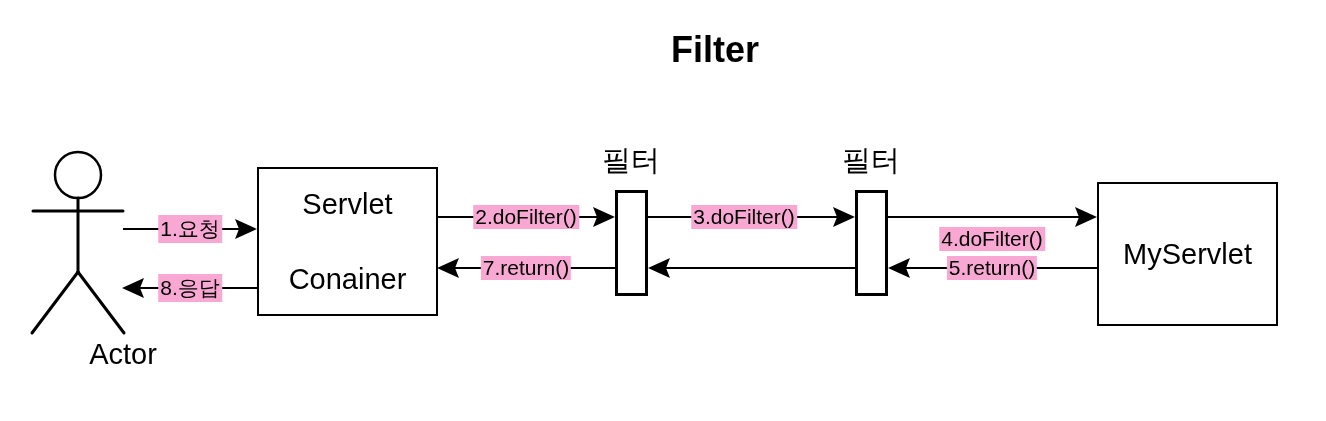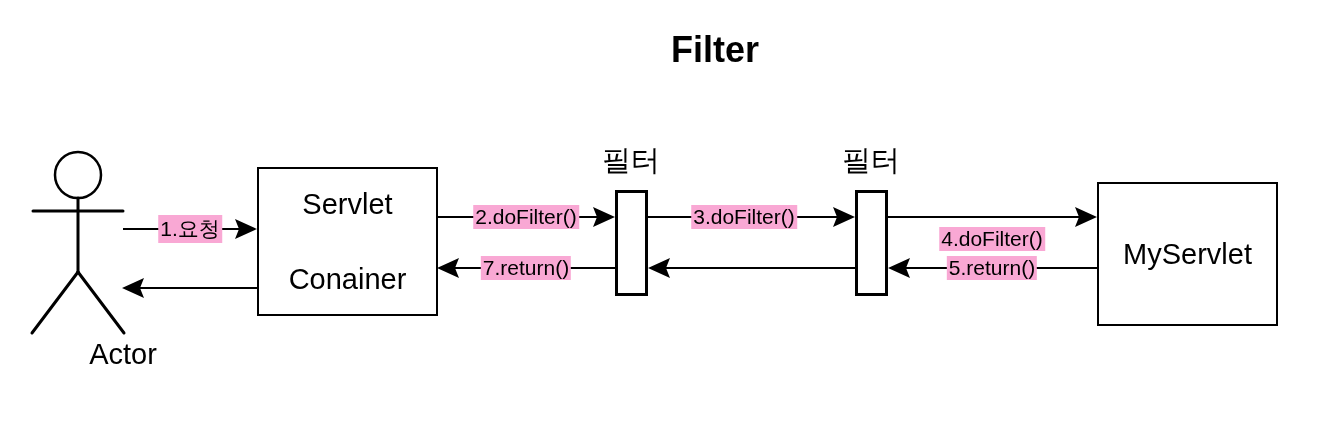--- a/index.html
+++ b/index.html
@@ -137,14 +137,15 @@
       <polygon points="122,288 144,278 140,288 144,298"></polygon>
     </g>
   </svg>
 
   <span class="msg msg-1">1.요청</span>
   <span class="msg msg-2">2.doFilter()</span>
   <span class="msg msg-3">3.doFilter()</span>
   <span class="msg msg-4">4.doFilter()</span>
   <span class="msg msg-5">5.return()</span>
   <span class="msg msg-7">7.return()</span>
+  <span class="msg msg-8">8.응답</span>
 
 </div>
 
 </body></html>

